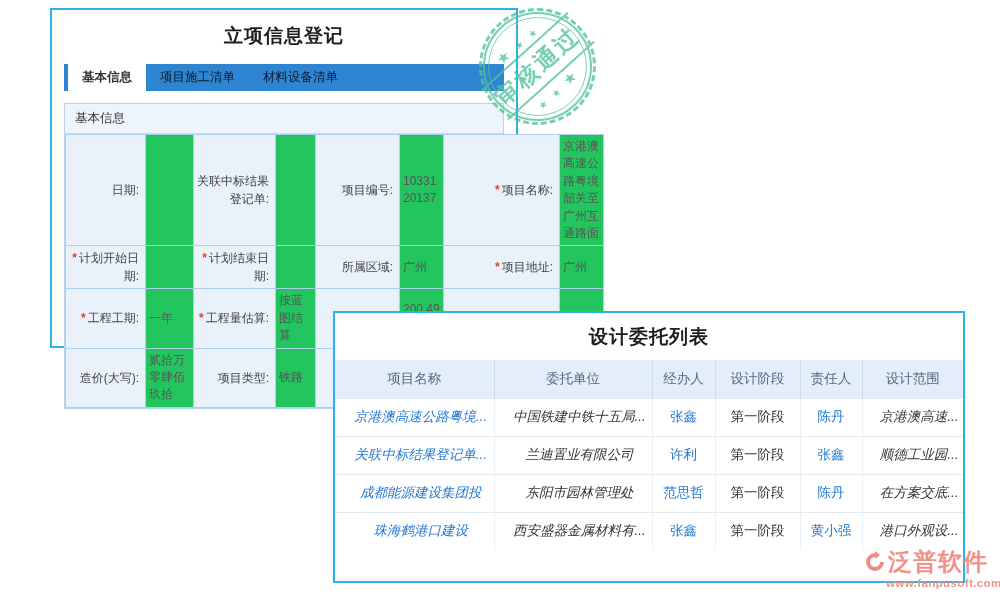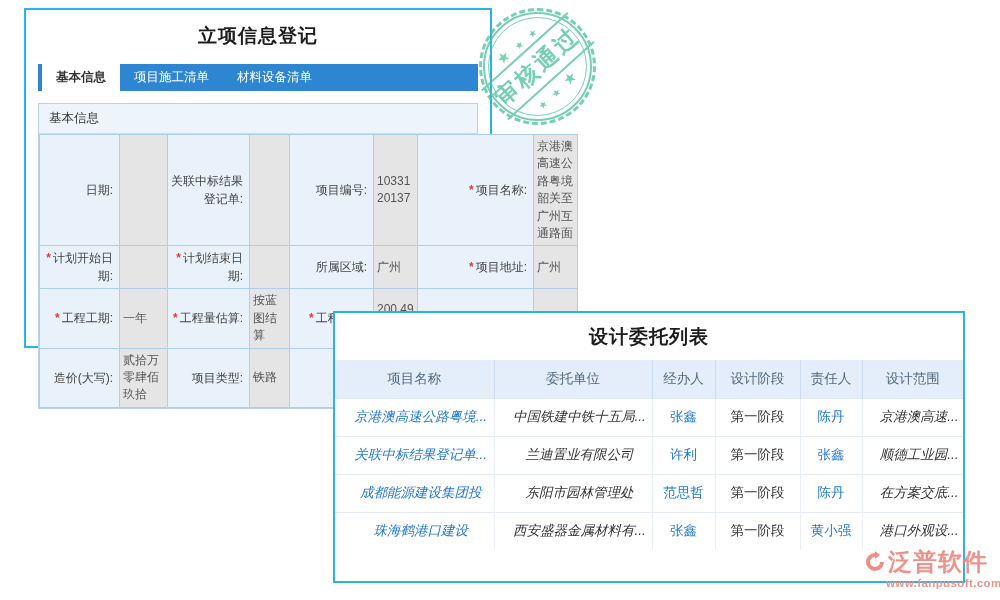--- a/index.html
+++ b/index.html
@@ -7,31 +7,31 @@
     --watermark:#ee8a80; --required:#e23b30; --label-bg:#e9f1fb; --grid:#abcfed;
     --header-bg:#e3eefa;
   }
   *{box-sizing:border-box;margin:0;padding:0;}
   html,body{background:#fff;}
   body{font-family:"Liberation Sans","DejaVu Sans",sans-serif;}
   .stage{position:relative;width:1000px;height:600px;background:#fff;overflow:hidden;}
 
   
   .panel{position:absolute;background:#fff;border:2px solid var(--panel-border);}
-  .panel1{left:24px;top:8px;width:468px;height:340px;z-index:1;padding:0 12px;}
+  .panel1{left:50px;top:8px;width:468px;height:340px;z-index:1;padding:0 12px;}
   .p1-title{margin-top:13px;text-align:center;font-size:19px;font-weight:bold;color:#1d1d1d;letter-spacing:1px;}
   .tabbar{margin-top:15px;height:27px;background:var(--tab-bar);display:flex;align-items:stretch;}
-  .tab{display:flex;align-items:center;padding:0 14px;font-size:12.5px;color:#ffffff;cursor:pointer;white-space:nowrap;}
+  .tab{display:flex;align-items:center;padding:0 14px;font-size:12.5px;color:#0f172a;cursor:pointer;white-space:nowrap;}
   .tab.active{background:#fff;color:#333;margin-left:4px;font-weight:bold;}
   .formbox{margin-top:12px;border:1px solid #b6d4ee;}
   .section-header{background:#eef4fc;border-bottom:1px solid #c9dcf0;padding:6px 10px;font-size:12.5px;color:#333;}
   table.form{width:100%;border-collapse:collapse;table-layout:fixed;font-size:12px;}
   table.form td{border:1px solid var(--grid);vertical-align:middle;}
   td.lbl{background:var(--label-bg);text-align:right;color:#444;padding:3px 6px 3px 2px;line-height:1.5;}
-  td.val{background:#e5e5e5;color:#555;text-align:left;padding:3px 3px;word-break:break-all;line-height:1.45;}
+  td.val{background:#22c55e;color:#555;text-align:left;padding:3px 3px;word-break:break-all;line-height:1.45;}
   tr.r1 td{height:93px;} tr.r2 td{height:40px;} tr.r3 td{height:45px;} tr.r4 td{height:41px;}
   .req{color:var(--required);margin-right:2px;font-weight:bold;}
 
   
   .stamp{position:absolute;left:479px;top:8px;width:117px;height:117px;z-index:5;opacity:.78;pointer-events:none;}
   .stamp .ring-outer{position:absolute;inset:0;border:3px dashed var(--stamp);border-radius:50%;}
   .stamp .ring-mid{position:absolute;inset:4px;border:2.5px solid var(--stamp);border-radius:50%;}
   .stamp .ring-in{position:absolute;inset:9px;border:1px solid var(--stamp);border-radius:50%;}
   .stamp .band{position:absolute;inset:0;display:flex;flex-direction:column;align-items:center;justify-content:center;transform:rotate(-42deg);color:var(--stamp);}
   .stamp .stars{font-size:10px;letter-spacing:3px;line-height:1;}

